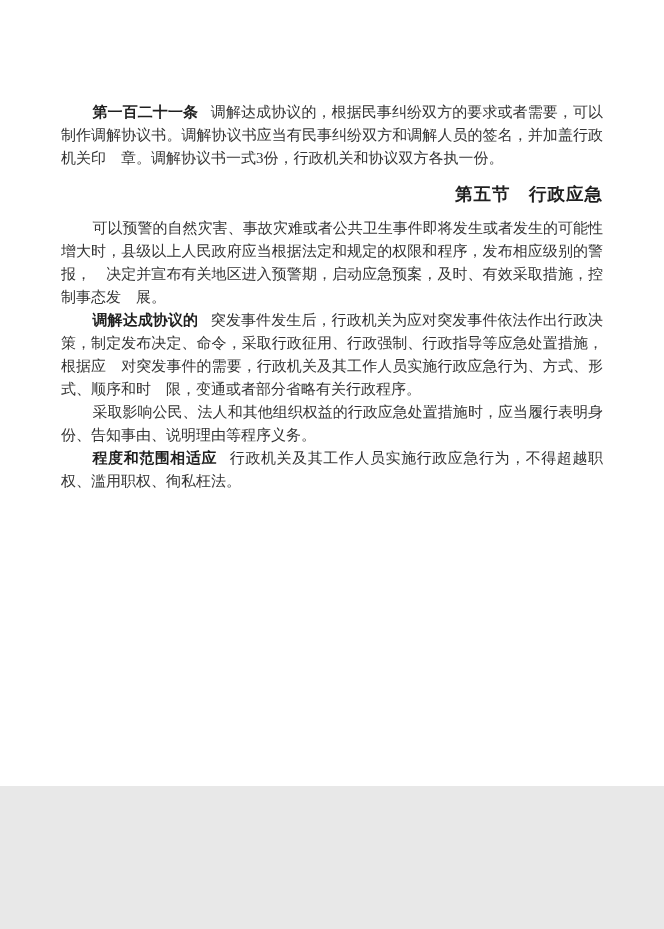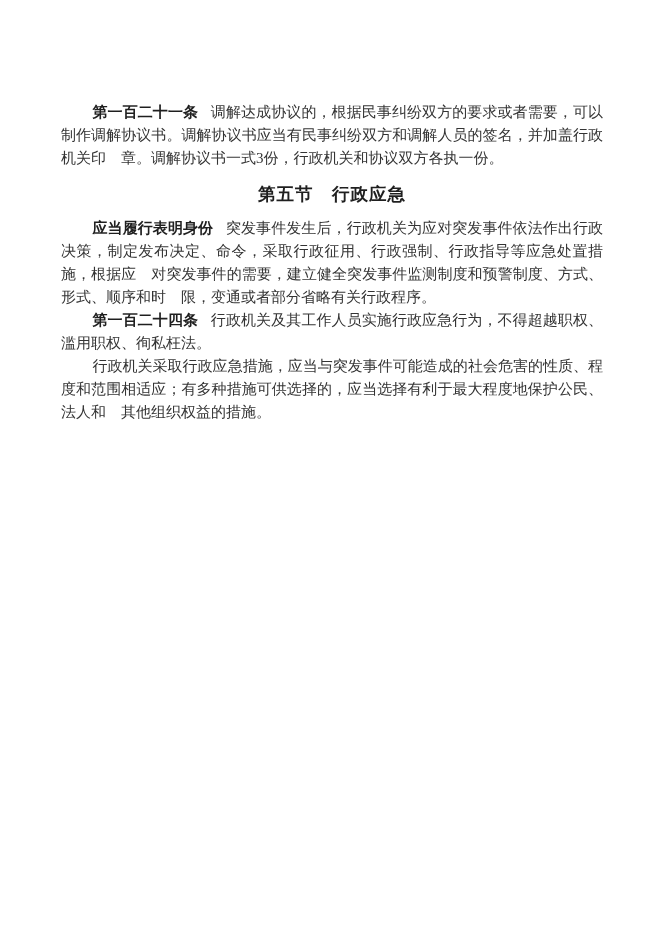--- a/index.html
+++ b/index.html
@@ -1,18 +1,18 @@
 <!DOCTYPE html>
 <html><head>
 <meta charset="utf-8">
 <style>
   html, body { margin: 0; padding: 0; background: #e8e8e8; }
   .page {
     width: 664px;
-    height: 929px;
+    height: 786px;
     background: #ffffff;
     position: relative;
     overflow: hidden;
     font-family: "Liberation Serif", "DejaVu Serif", serif;
   }
   .content {
     position: absolute;
     left: 61px;
     top: 101px;
     width: 542px;
@@ -25,21 +25,21 @@
     margin: 0;
     text-indent: 2.1em;
   }
   .art {
     font-weight: 700;
     color: #1f1f1f;
     margin-right: 0.85em;
   }
   .section-heading {
     margin: 11px 0 10px 0;
-    text-align: center;
+    text-align: right;
     text-indent: 0;
     font-size: 17.5px;
     line-height: 26px;
     font-weight: 700;
     color: #1f1f1f;
     letter-spacing: 1px;
   }
 </style>
 </head>
 <body>
@@ -47,24 +47,25 @@
 <div class="page">
   <div class="content">
 
     <p class="para"><b class="art">第一百二十一条</b><span>调解达成协议的，根据民事纠纷双方的要求或者需要，可以制作调解协议书。调解协议书应当有民事纠纷双方和调解人员的签名，并加盖行政机关印　章。调解协议书一式3份，行政机关和协议双方各执一份。</span></p>
 
 
     <h2 class="section-heading">第五节　行政应急</h2>
 
 
 
+    <p class="para"><span>可以预警的自然灾害、事故灾难或者公共卫生事件即将发生或者发生的可能性增大时，县级以上人民政府应当根据法定和规定的权限和程序，发布相应级别的警报，　决定并宣布有关地区进入预警期，启动应急预案，及时、有效采取措施，控制事态发　展。</span></p>
 
-    <p class="para"><b class="art">应当履行表明身份</b><span>突发事件发生后，行政机关为应对突发事件依法作出行政决策，制定发布决定、命令，采取行政征用、行政强制、行政指导等应急处置措施，根据应　对突发事件的需要，建立健全突发事件监测制度和预警制度、方式、形式、顺序和时　限，变通或者部分省略有关行政程序。</span></p>
+    <p class="para"><b class="art">调解达成协议的</b><span>突发事件发生后，行政机关为应对突发事件依法作出行政决策，制定发布决定、命令，采取行政征用、行政强制、行政指导等应急处置措施，根据应　对突发事件的需要，行政机关及其工作人员实施行政应急行为、方式、形式、顺序和时　限，变通或者部分省略有关行政程序。</span></p>
+
+    <p class="para"><span>采取影响公民、法人和其他组织权益的行政应急处置措施时，应当履行表明身份、告知事由、说明理由等程序义务。</span></p>
 
 
+    <p class="para"><b class="art">程度和范围相适应</b><span>行政机关及其工作人员实施行政应急行为，不得超越职权、滥用职权、徇私枉法。</span></p>
 
-    <p class="para"><b class="art">第一百二十四条</b><span>行政机关及其工作人员实施行政应急行为，不得超越职权、滥用职权、徇私枉法。</span></p>
-
-    <p class="para"><span>行政机关采取行政应急措施，应当与突发事件可能造成的社会危害的性质、程度和范围相适应；有多种措施可供选择的，应当选择有利于最大程度地保护公民、法人和　其他组织权益的措施。</span></p>
 
 
   </div>
 </div>
 
 </body></html>

